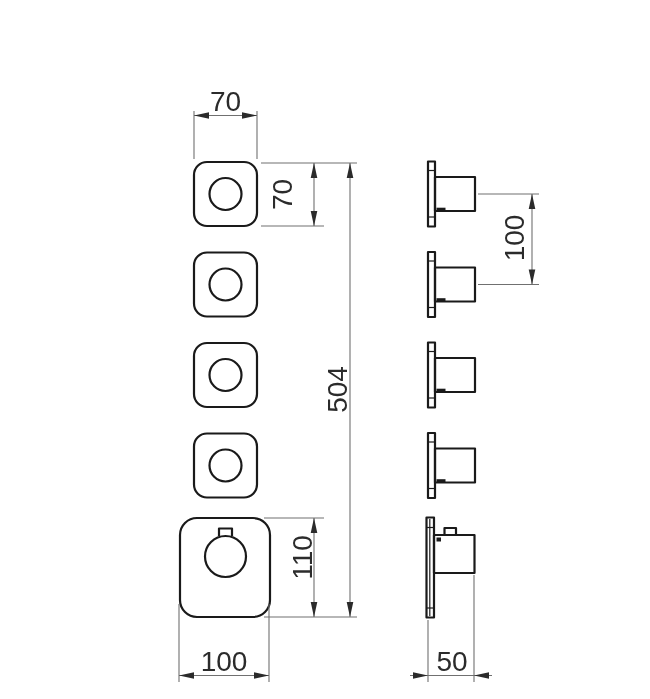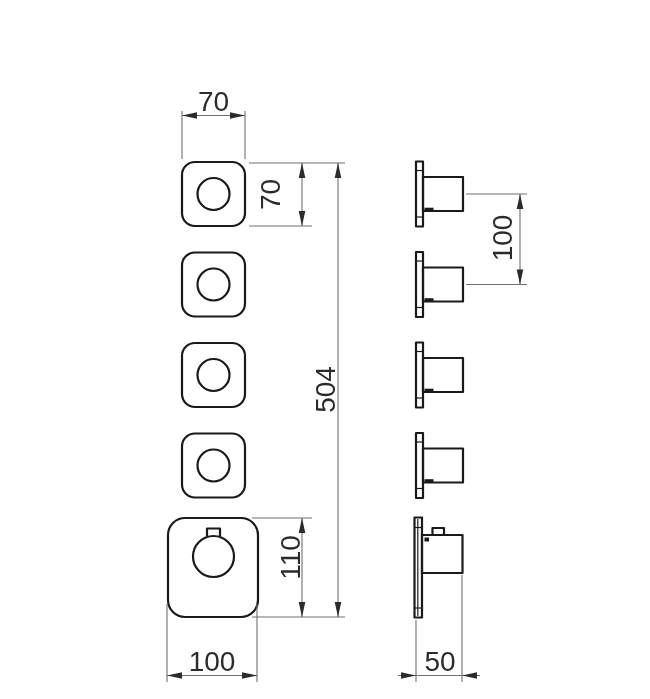--- a/index.html
+++ b/index.html
@@ -1,16 +1,16 @@
 <!DOCTYPE html>
 <html><head>
 <meta charset="utf-8">
 <style>
   html,body{margin:0;padding:0;background:#ffffff;}
-  .stage{position:relative;width:552px;height:699px;background:#ffffff;overflow:hidden;}
+  .stage{position:relative;width:552px;height:699px;background:#ffffff;overflow:hidden;padding-left:12px;}
   svg{display:block;}
   .obj{fill:none;stroke:#1a1a1a;stroke-width:2.2;stroke-linejoin:round;stroke-linecap:butt;}
   .obj-thin{fill:none;stroke:#1a1a1a;stroke-width:1.2;}
   .mark{stroke:#1a1a1a;stroke-width:3.2;stroke-linecap:butt;}
   .dot{fill:#1a1a1a;stroke:none;}
   .dim{fill:none;stroke:#707070;stroke-width:1.1;}
   .arrow{fill:#2b2b2b;stroke:none;}
   .dim-text{font-family:"Liberation Sans",sans-serif;font-size:28px;fill:#2b2b2b;}
 </style>
 </head>

